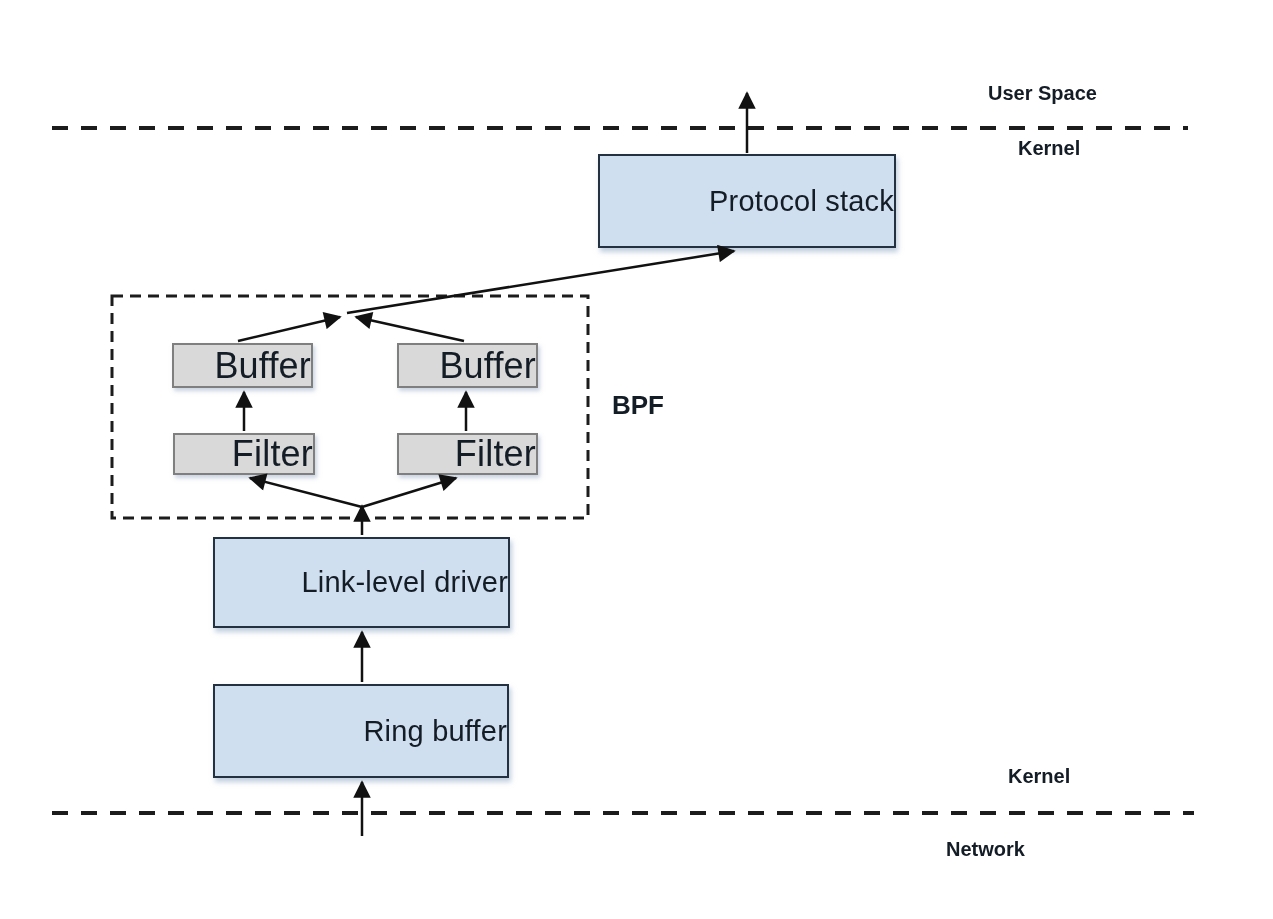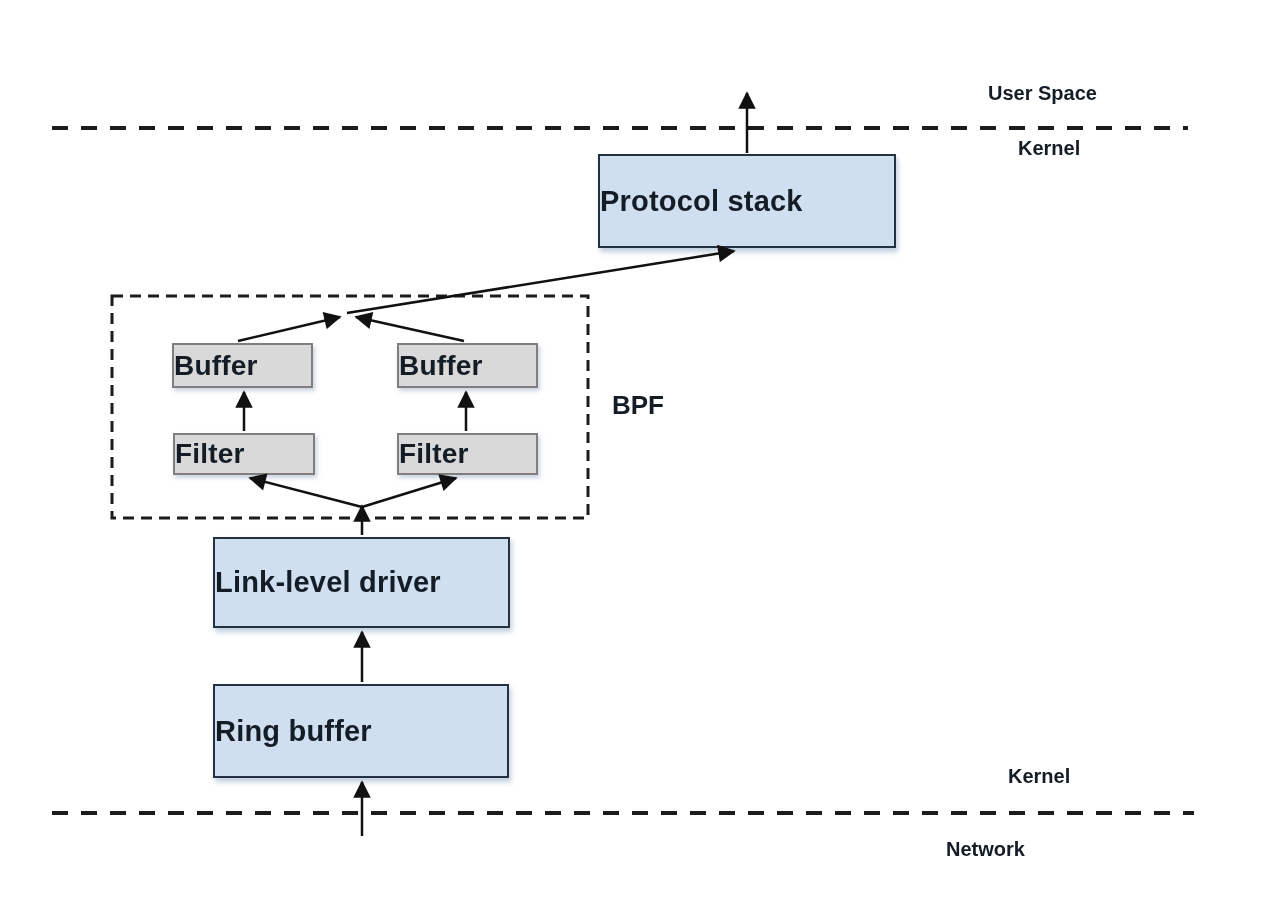--- a/index.html
+++ b/index.html
@@ -14,37 +14,37 @@
     height: 919px;
     background: #ffffff;
     overflow: hidden;
     color: var(--text, #141c26);
   }
   .node {
     position: absolute;
     box-sizing: border-box;
     display: flex;
     align-items: center;
-    justify-content: flex-start;
+    justify-content: flex-end;
     font-size: 29px;
-    font-weight: 700;
+    font-weight: 400;
     letter-spacing: 0.2px;
     color: var(--text, #141c26);
     white-space: nowrap;
   }
   .node.blue {
     background: var(--blue-fill, #cfdff0);
     border: 2.5px solid var(--blue-border, #243140);
     box-shadow: 2px 4px 5px rgba(140, 165, 195, 0.55);
   }
   .node.gray {
     background: var(--gray-fill, #d9d9d9);
     border: 2px solid var(--gray-border, #7f7f7f);
     box-shadow: 2px 3px 4px rgba(150, 170, 195, 0.5);
-    font-size: 28px;
+    font-size: 36px;
   }
   .protocol-stack    { left: 598px; top: 154px; width: 298px; height: 94px; }
   .link-level-driver { left: 213px; top: 537px; width: 297px; height: 91px; }
   .ring-buffer       { left: 213px; top: 684px; width: 296px; height: 94px; }
   .buffer-left       { left: 172px; top: 343px; width: 141px; height: 45px; }
   .buffer-right      { left: 397px; top: 343px; width: 141px; height: 45px; }
   .filter-left       { left: 173px; top: 433px; width: 142px; height: 42px; }
   .filter-right      { left: 397px; top: 433px; width: 141px; height: 42px; }
   .region-label {
     position: absolute;

